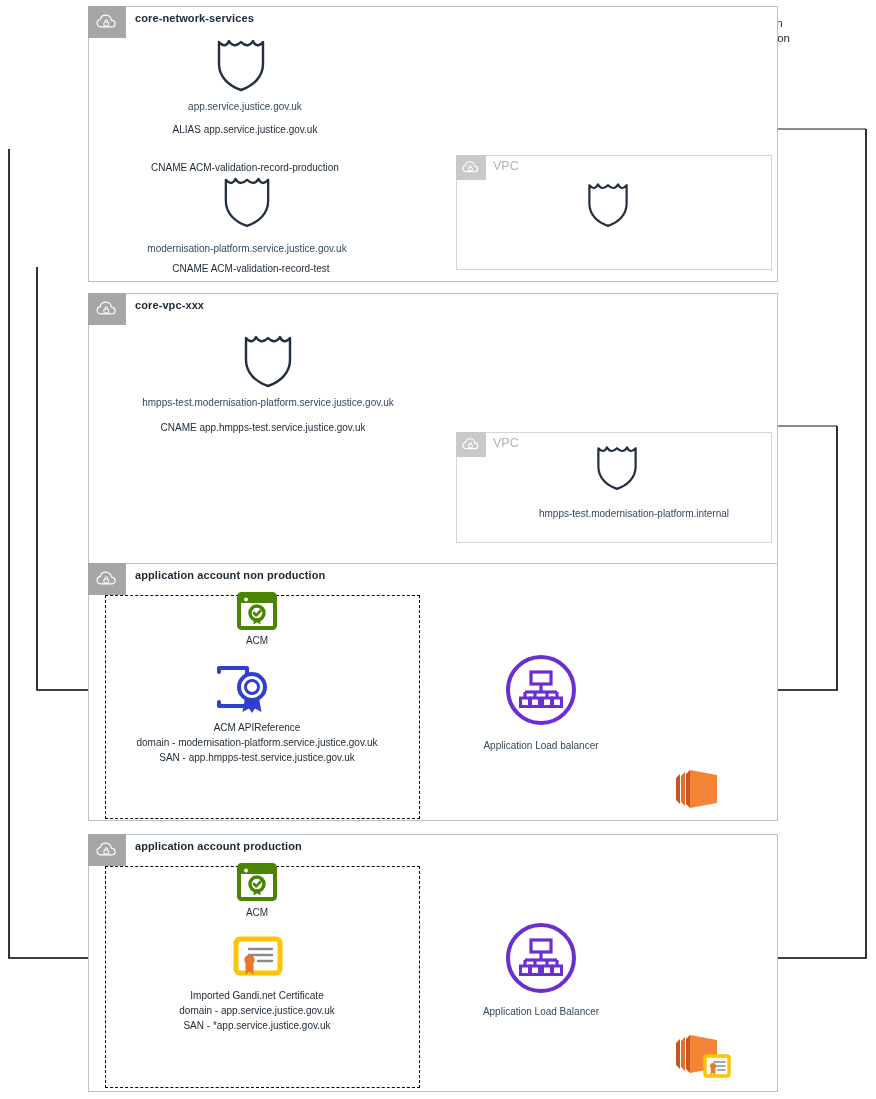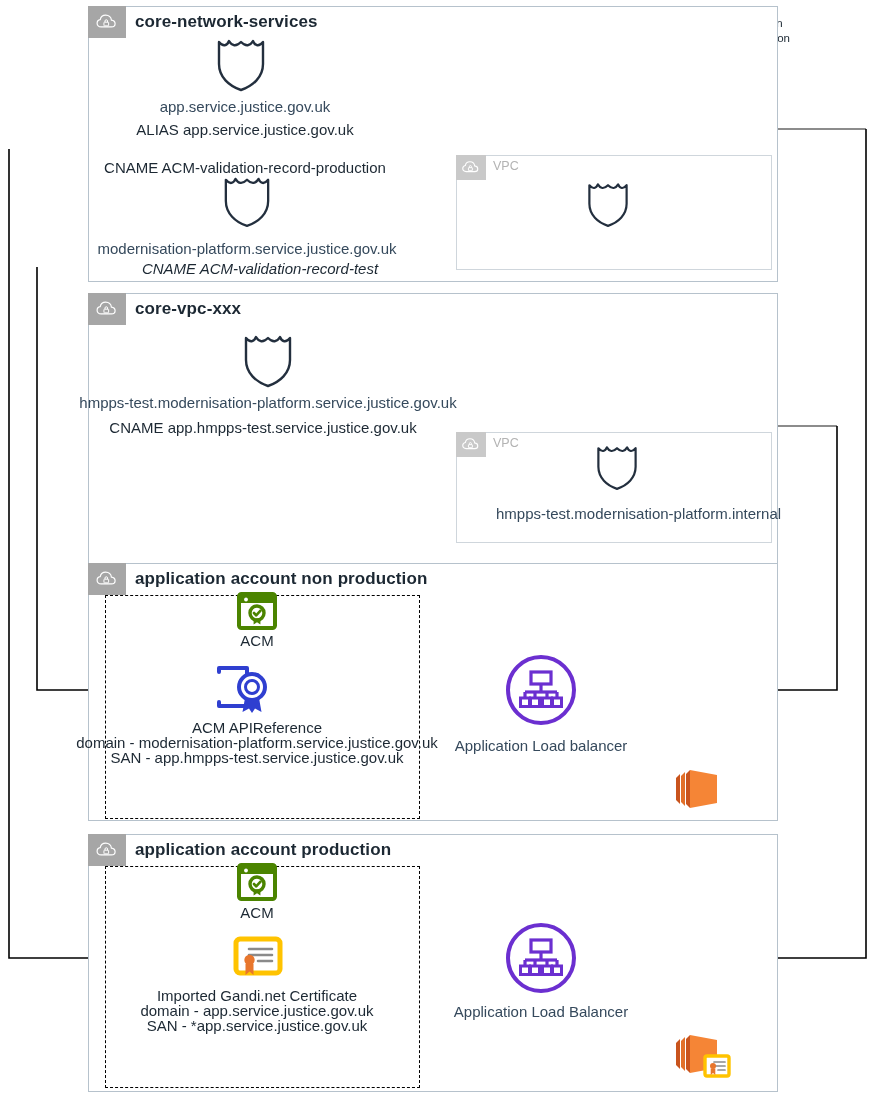--- a/index.html
+++ b/index.html
@@ -24,21 +24,21 @@
   .acct-badge {
     position: absolute;
     left: -1px; top: -1px;
     width: 38px; height: 32px;
     background: #a6a6a6;
     display: flex; align-items: center; justify-content: center;
   }
   .acct-title {
     position: absolute;
     left: 46px; top: 5px;
-    font-size: 17px;
+    font-size: 11px;
     font-weight: bold;
     color: #1c2833;
     letter-spacing: .1px;
     white-space: nowrap;
   }
   
   .vpc {
     position: absolute;
     border: 1px solid #cfd6dc;
     background: #ffffff;
@@ -59,21 +59,21 @@
   }
   
   .dashed-region {
     position: absolute;
     border: 1.5px dashed #000000;
     background: transparent;
   }
   
   .txt {
     position: absolute;
-    font-size: 15px;
+    font-size: 10px;
     color: #1c2833;
     text-align: center;
     line-height: 15px;
     white-space: nowrap;
   }
   .txt-note {
     position: absolute;
     font-size: 11.5px;
     color: #1c2833;
     text-align: center;
@@ -152,21 +152,21 @@
   <div class="txt" style="left:0; top:122px; width:490px;">ALIAS app.service.justice.gov.uk</div>
   <div class="txt" style="left:0; top:142px; width:490px;margin-top:18px;">CNAME ACM-validation-record-production</div>
 
   <div class="ico" style="left:222px; top:172px;">
     <svg width="50" height="56" viewBox="0 0 52 58">
       <path d="M4,8 C8,13 12,12 14,7 C17,12 21,13 26,8 C31,13 35,12 38,7 C40,12 44,13 48,8
                L48,30 C48,43 38,52 26,56 C14,52 4,43 4,30 Z" fill="#ffffff" stroke="#232F3E" stroke-width="2.4" stroke-linejoin="round"></path>
     </svg>
   </div>
   <div class="txt txt-route" style="left:0; top:241px; width:494px;">modernisation-platform.service.justice.gov.uk</div>
-  <div class="txt" style="left:13px; top:261px; width:494px;font-style:italic;">CNAME ACM-validation-record-test</div>
+  <div class="txt" style="left:4px; top:261px; width:494px;">CNAME ACM-validation-record-test</div>
 
   <div class="vpc" style="left:456px; top:155px; width:316px; height:115px;">
     <div class="vpc-badge">
       <svg width="18" height="15" viewBox="0 0 24 20">
         <path d="M5.5,15.5 C2.6,15.5 1,13.6 1,11.4 C1,9.3 2.5,7.6 4.5,7.3 C5,4.4 7.5,2.3 10.6,2.3 C13.9,2.3 16.6,4.7 16.9,7.9 C19.4,8.2 21,10 21,12 C21,13.9 19.6,15.5 17,15.5 Z" fill="none" stroke="#ffffff" stroke-width="1.5"></path>
         <rect x="8.6" y="10.2" width="5.2" height="4.1" rx="0.6" fill="none" stroke="#ffffff" stroke-width="1.3"></rect>
         <path d="M9.8,10.2 L9.8,8.9 A1.4,1.4 0 0 1 12.6,8.9 L12.6,10.2" fill="none" stroke="#ffffff" stroke-width="1.3"></path>
       </svg>
     </div>
     <div class="vpc-title">VPC</div>

